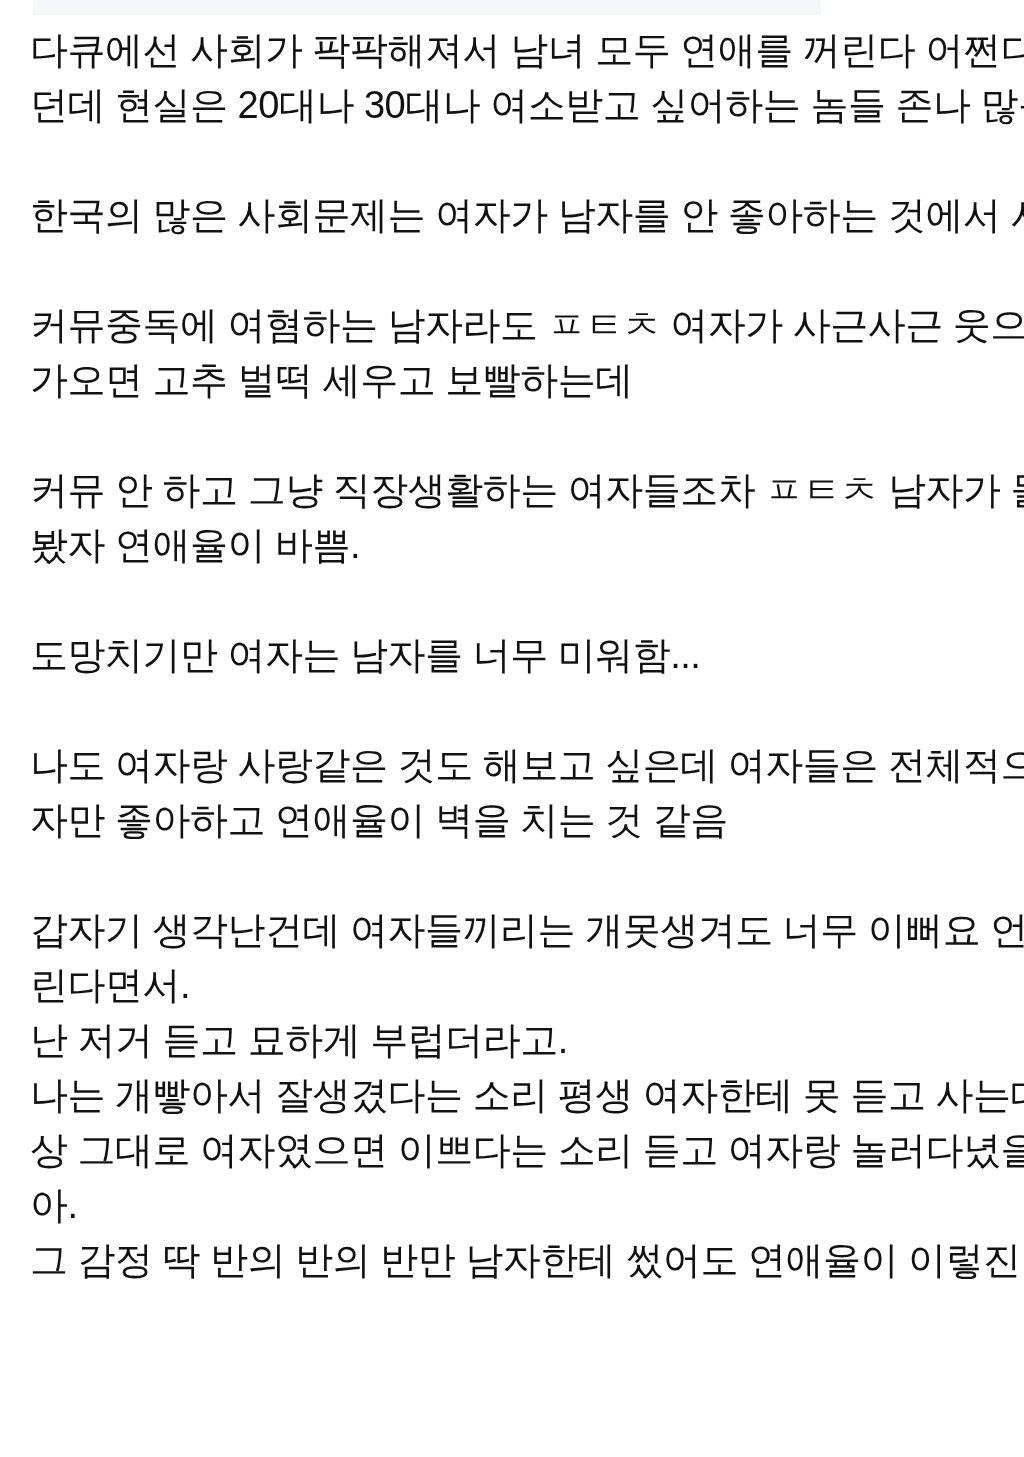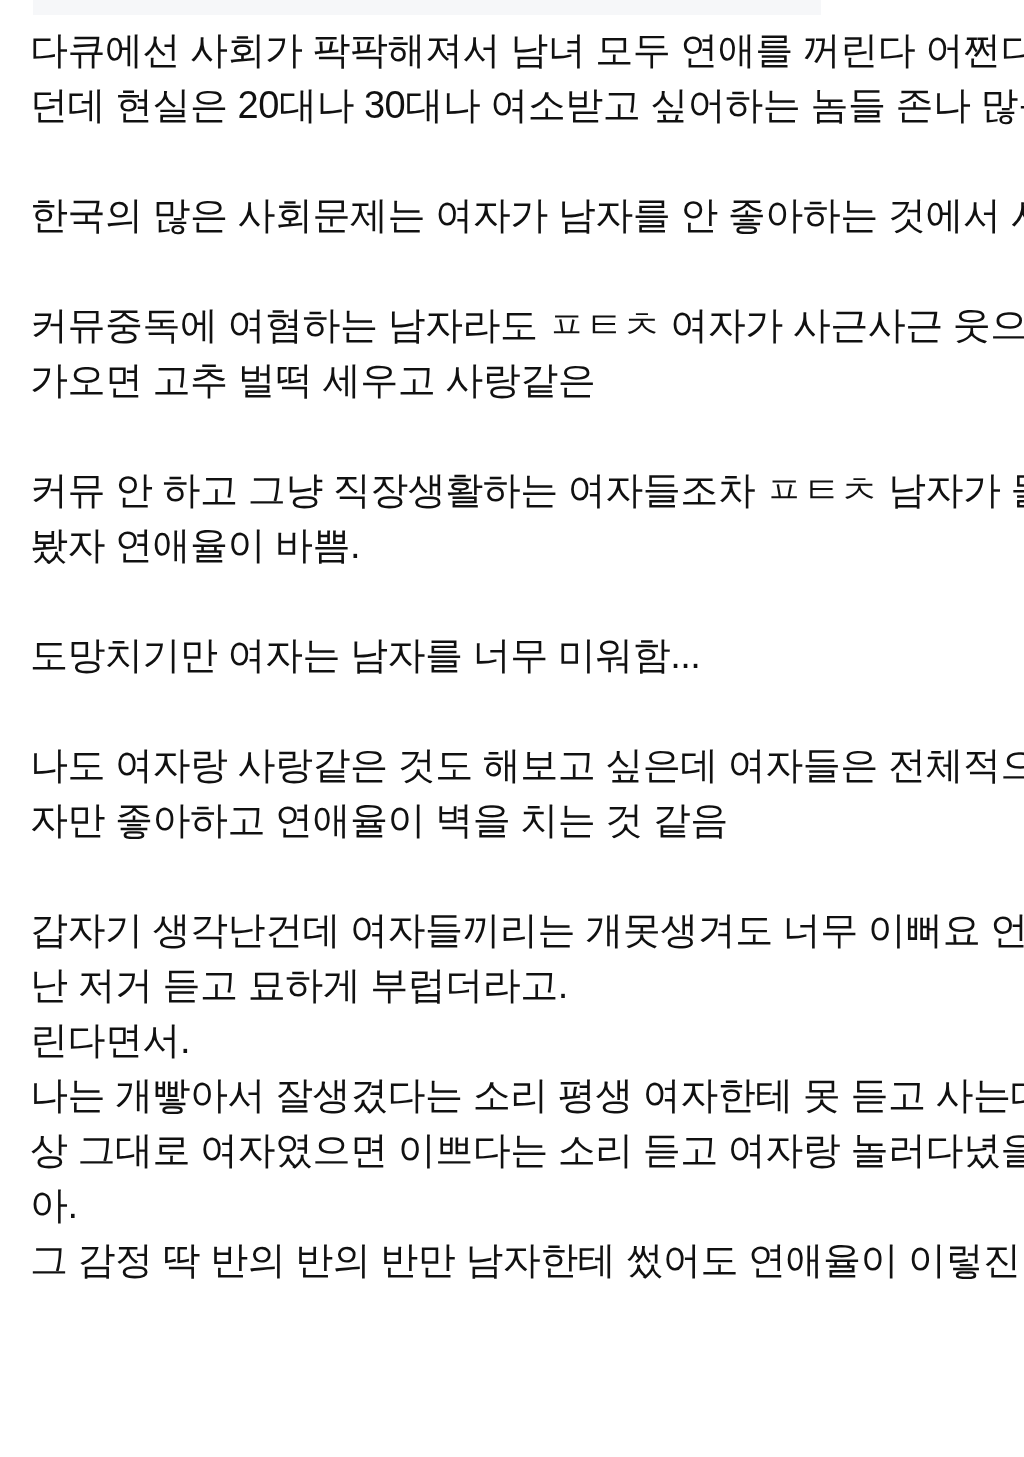--- a/index.html
+++ b/index.html
@@ -45,35 +45,35 @@
 <div class="post-body" id="post-body">
     <div class="paragraph">
       <div class="text-line">다큐에선 사회가 팍팍해져서 남녀 모두 연애를 꺼린다 어쩐다 거리</div>
       <div class="text-line">던데 현실은 20대나 30대나 여소받고 싶어하는 놈들 존나 많음.</div>
     </div>
     <div class="paragraph">
       <div class="text-line">한국의 많은 사회문제는 여자가 남자를 안 좋아하는 것에서 시작함.</div>
     </div>
     <div class="paragraph">
       <div class="text-line">커뮤중독에 여혐하는 남자라도 ㅍㅌㅊ 여자가 사근사근 웃으면서 다</div>
-      <div class="text-line">가오면 고추 벌떡 세우고 사랑같은</div>
+      <div class="text-line">가오면 고추 벌떡 세우고 보빨하는데</div>
     </div>
     <div class="paragraph">
       <div class="text-line">커뮤 안 하고 그냥 직장생활하는 여자들조차 ㅍㅌㅊ 남자가 들이대</div>
       <div class="text-line">봤자 연애율이 바쁨.</div>
     </div>
     <div class="paragraph">
       <div class="text-line">도망치기만 여자는 남자를 너무 미워함...</div>
     </div>
     <div class="paragraph">
       <div class="text-line">나도 여자랑 사랑같은 것도 해보고 싶은데 여자들은 전체적으로 여</div>
       <div class="text-line">자만 좋아하고 연애율이 벽을 치는 것 같음</div>
     </div>
     <div class="paragraph">
       <div class="text-line">갑자기 생각난건데 여자들끼리는 개못생겨도 너무 이뻐요 언니~ 거</div>
+      <div class="text-line">린다면서.</div>
       <div class="text-line">난 저거 듣고 묘하게 부럽더라고.</div>
-      <div class="text-line">린다면서.</div>
       <div class="text-line">나는 개빻아서 잘생겼다는 소리 평생 여자한테 못 듣고 사는데 이 면</div>
       <div class="text-line">상 그대로 여자였으면 이쁘다는 소리 듣고 여자랑 놀러다녔을 거잖</div>
       <div class="text-line">아.</div>
       <div class="text-line">그 감정 딱 반의 반의 반만 남자한테 썼어도 연애율이 이렇진 않았을</div>
     </div>
   </div>
 
 </body></html>

